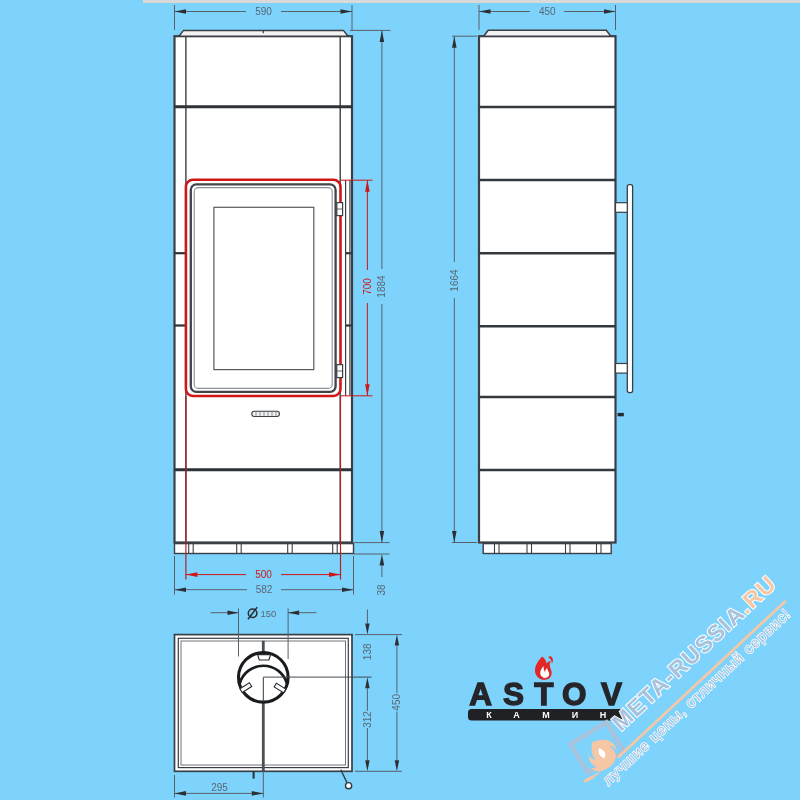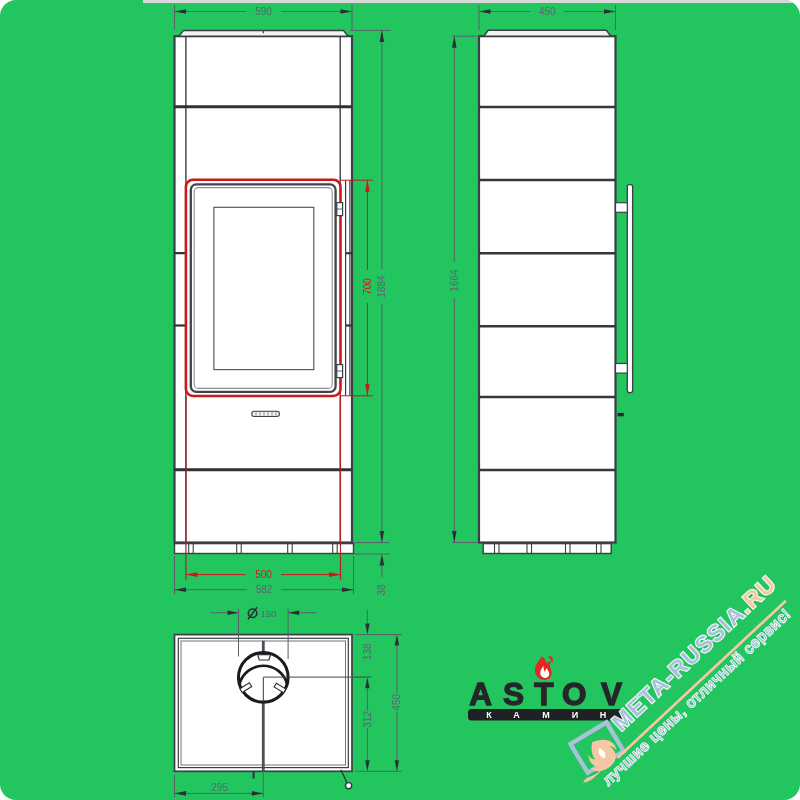--- a/index.html
+++ b/index.html
@@ -1,16 +1,16 @@
 <!DOCTYPE html>
 <html><head>
 <meta charset="utf-8">
 <style>
   html,body{margin:0;padding:0;background:#fff;}
-  .stage{position:relative;width:800px;height:800px;background:#22c55e;overflow:hidden;font-family:"Liberation Sans",sans-serif;border-radius:16px;}
+  .stage{position:relative;width:800px;height:800px;background:#7dd3fc;overflow:hidden;font-family:"Liberation Sans",sans-serif;}
   svg text{font-family:"Liberation Sans",sans-serif;}
 </style>
 </head>
 <body>
 <div class="stage">
 <svg width="800" height="800" viewBox="0 0 800 800">
 
 <rect x="143" y="0" width="657" height="3" fill="#d9d9d9"></rect>
 
 <g stroke="#5a6068" stroke-width="1" fill="none">

